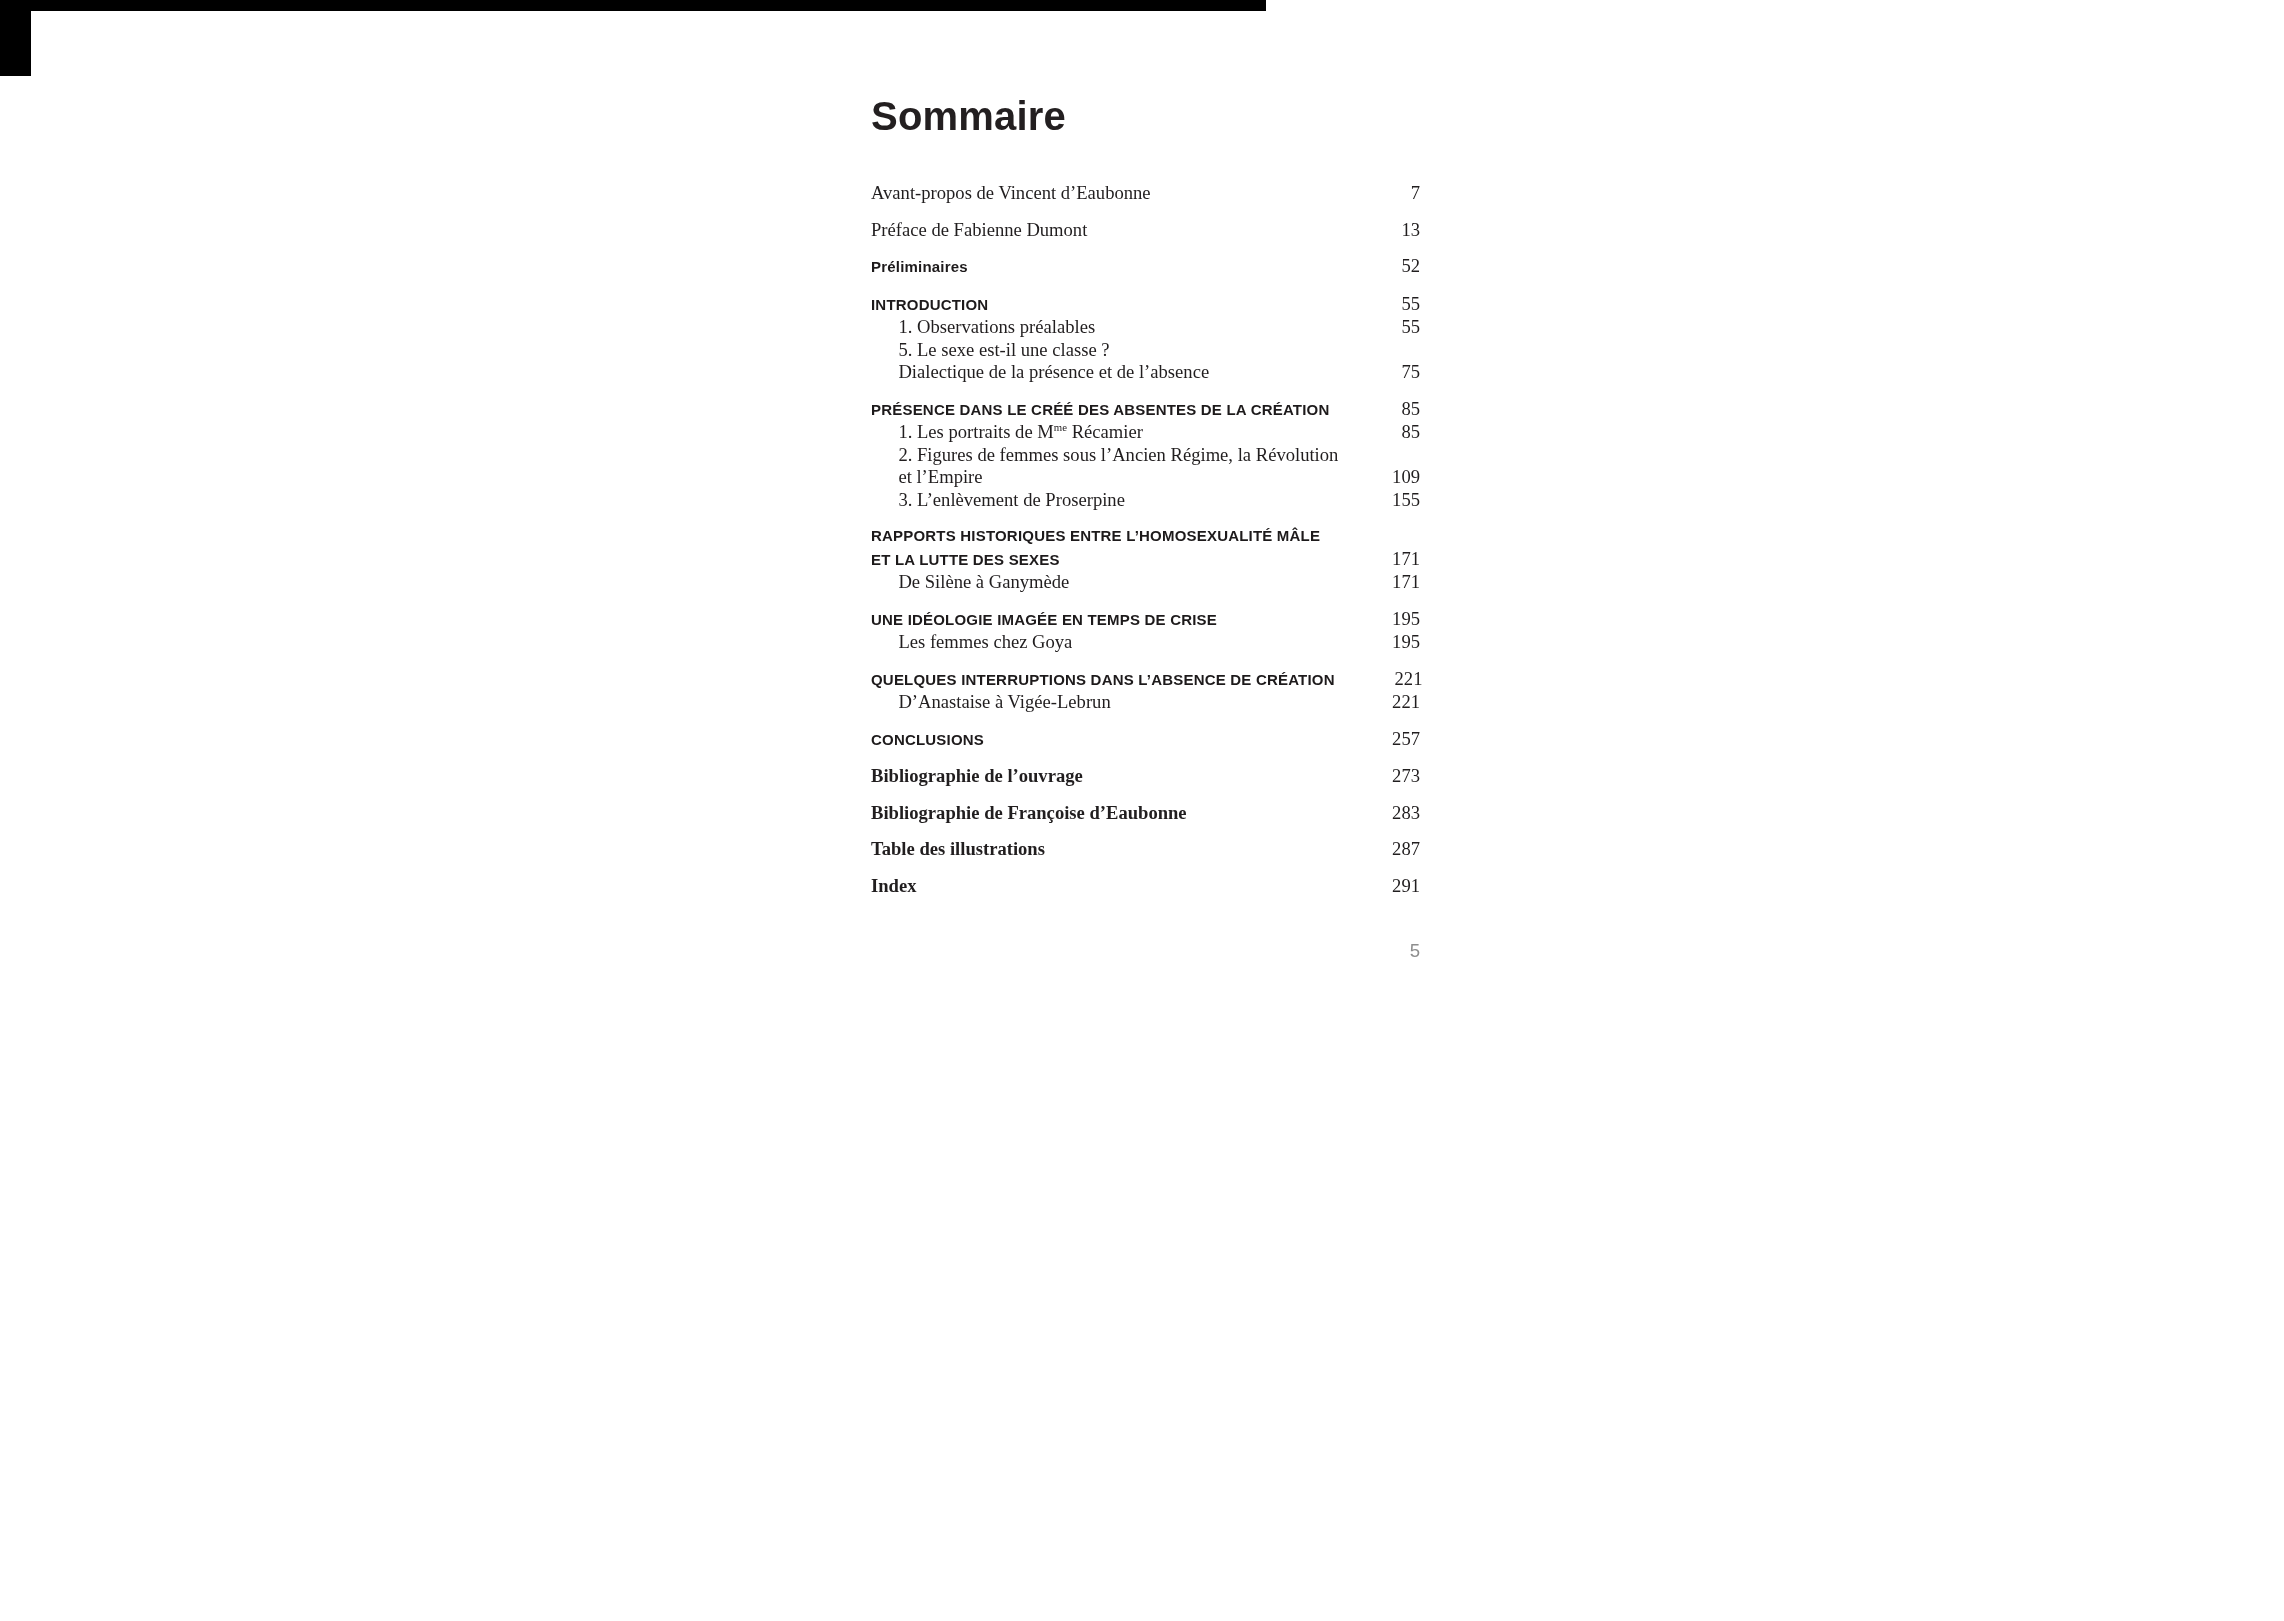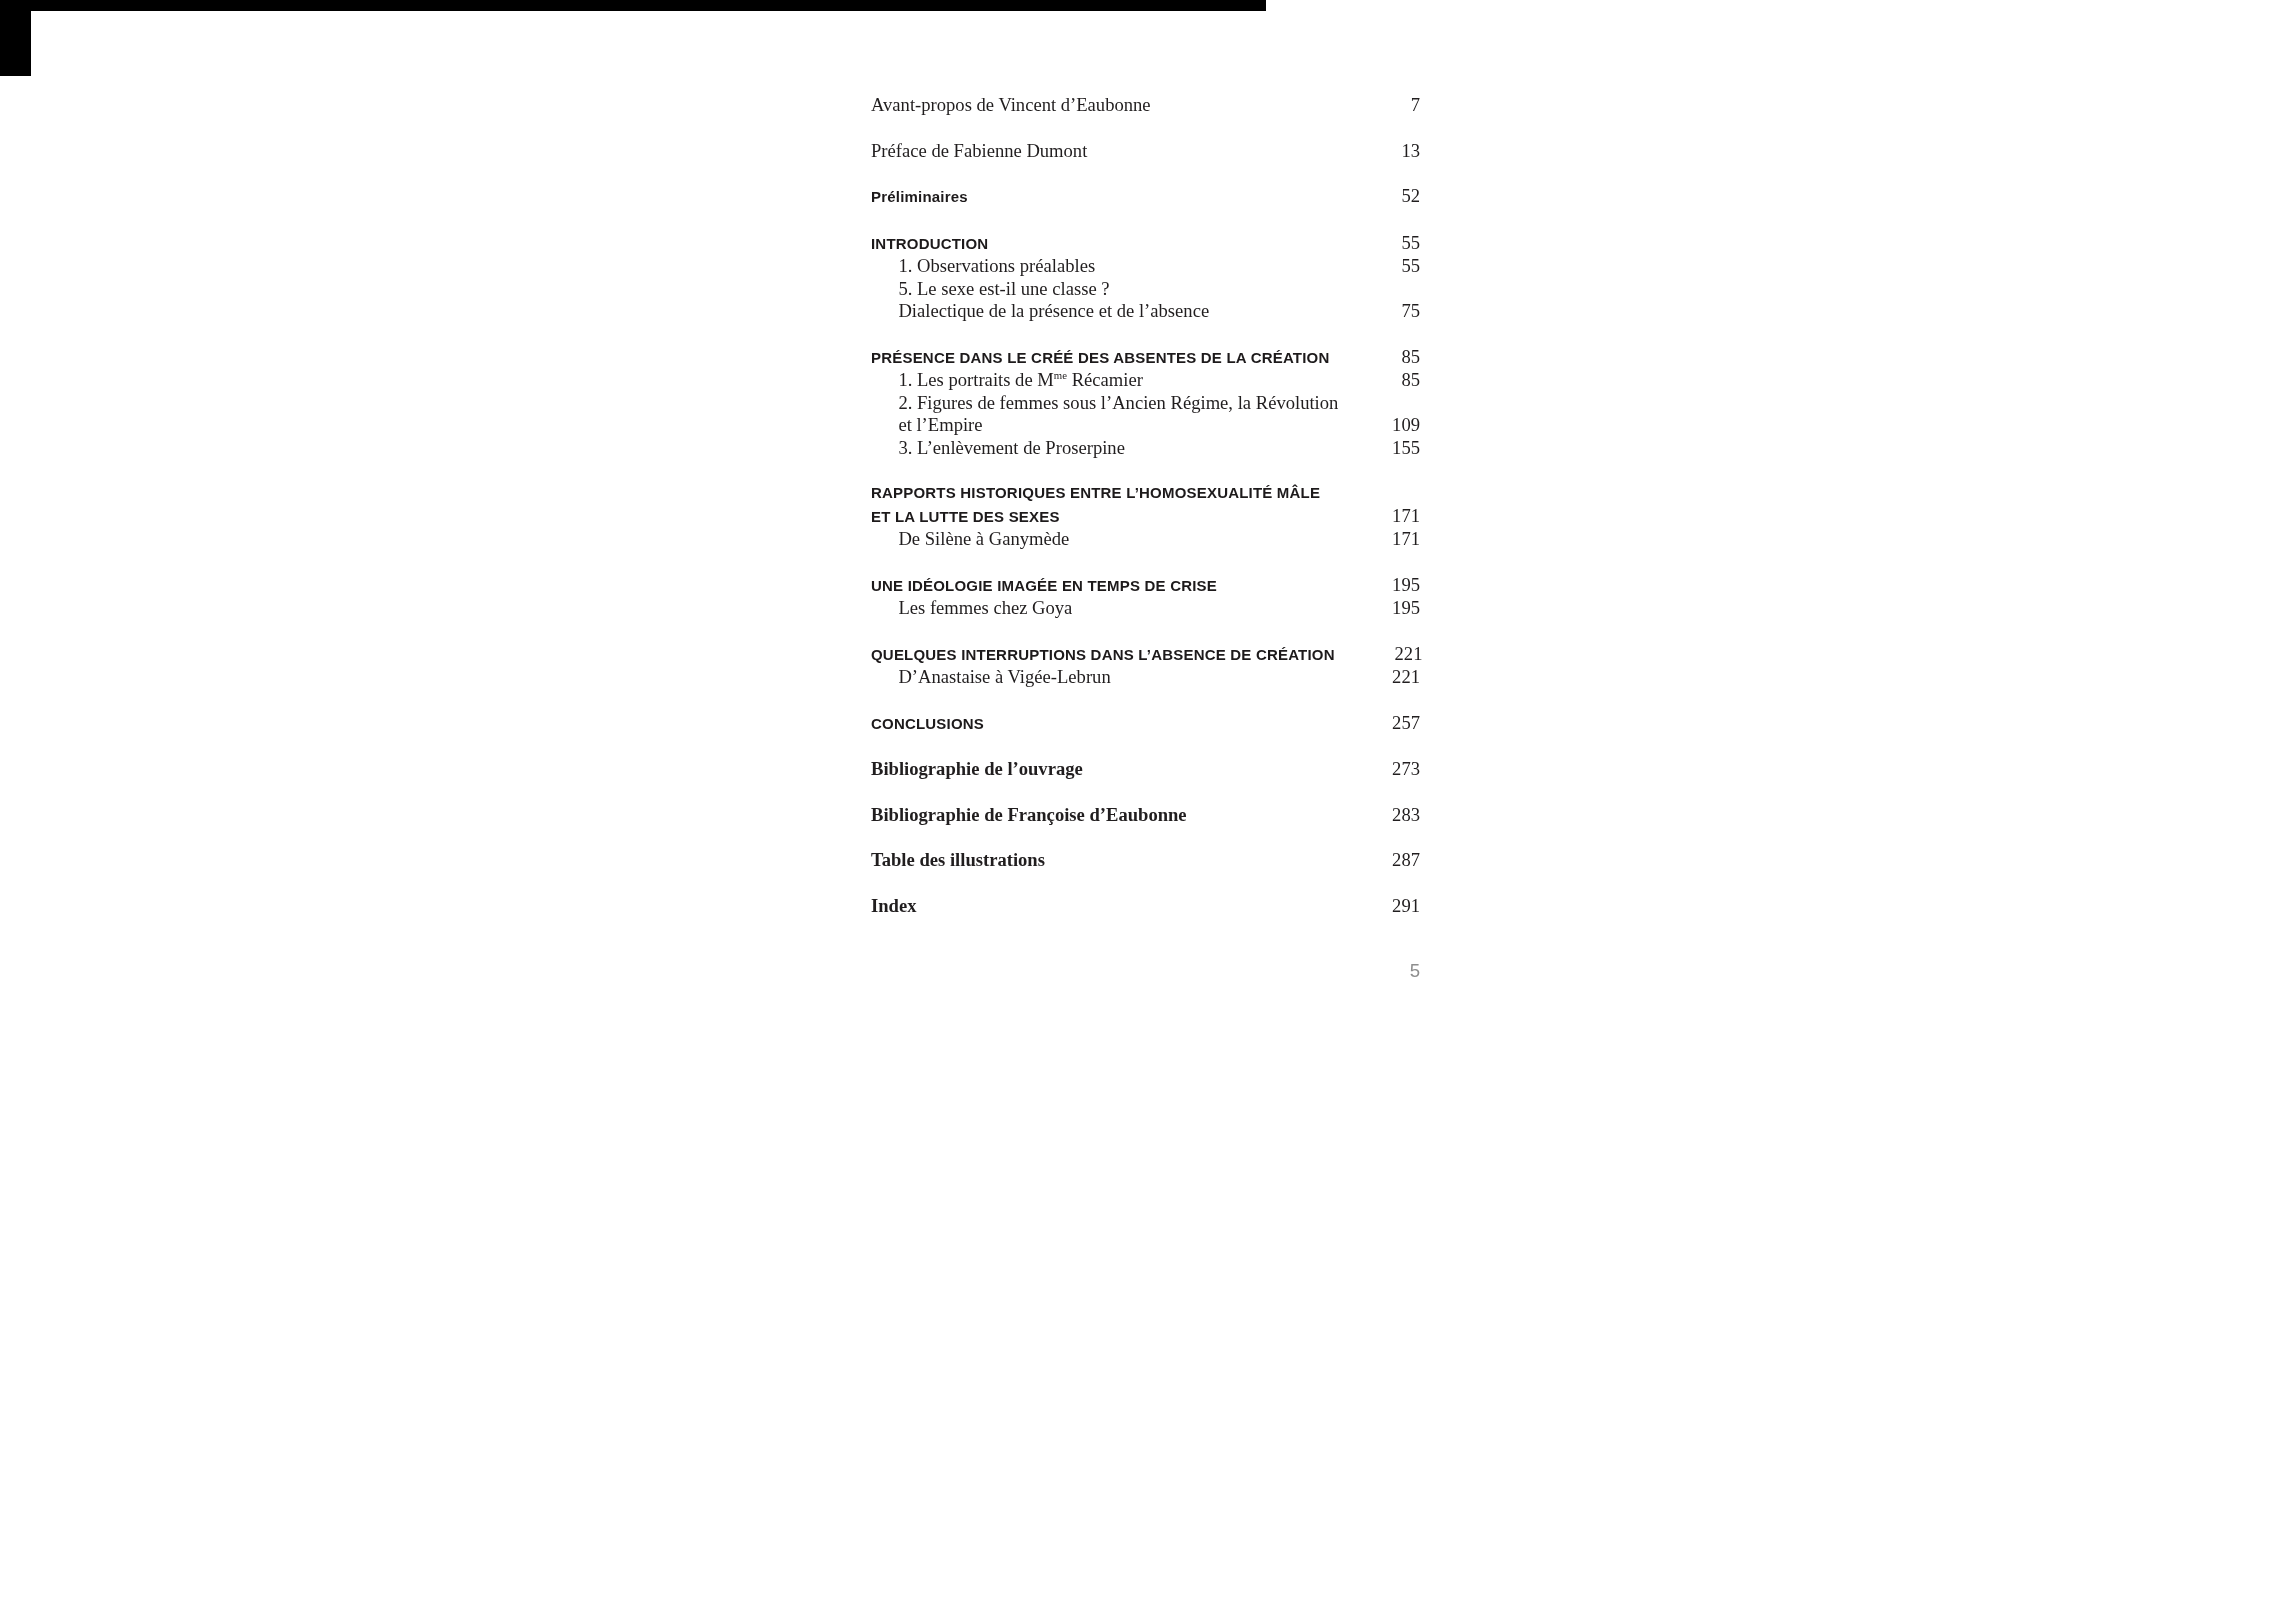--- a/index.html
+++ b/index.html
@@ -31,21 +31,21 @@
     letter-spacing: 0.2px;
     margin-bottom: 43px;
   }
   .row {
     display: flex;
     justify-content: space-between;
     align-items: baseline;
     line-height: 22.5px;
     gap: 48px;
   }
-  .gap { margin-top: 23px; }
+  .gap { margin-top: 14px; }
 
   .row .lbl {
     font-family: "Liberation Serif", serif;
     font-size: 18.6px;
     color: #211e1f;
   }
   .row.serif-bold .lbl { font-weight: 700; }
   .row.sans-head .lbl {
     font-family: "Liberation Sans", sans-serif;
     font-weight: 700;
@@ -79,20 +79,21 @@
   }
 </style>
 </head>
 <body>
 
 <div class="artifact artifact-top"></div>
 <div class="artifact artifact-corner"></div>
 
 <div class="toc-column">
 
+  <h1 class="page-title">Sommaire</h1>
 
   <div class="row serif">
     <span class="lbl">Avant-propos de Vincent d’Eaubonne</span>
     <span class="pg">7</span>
   </div>
 
   <div class="row serif gap">
     <span class="lbl">Préface de Fabienne Dumont</span>
     <span class="pg">13</span>
   </div>

